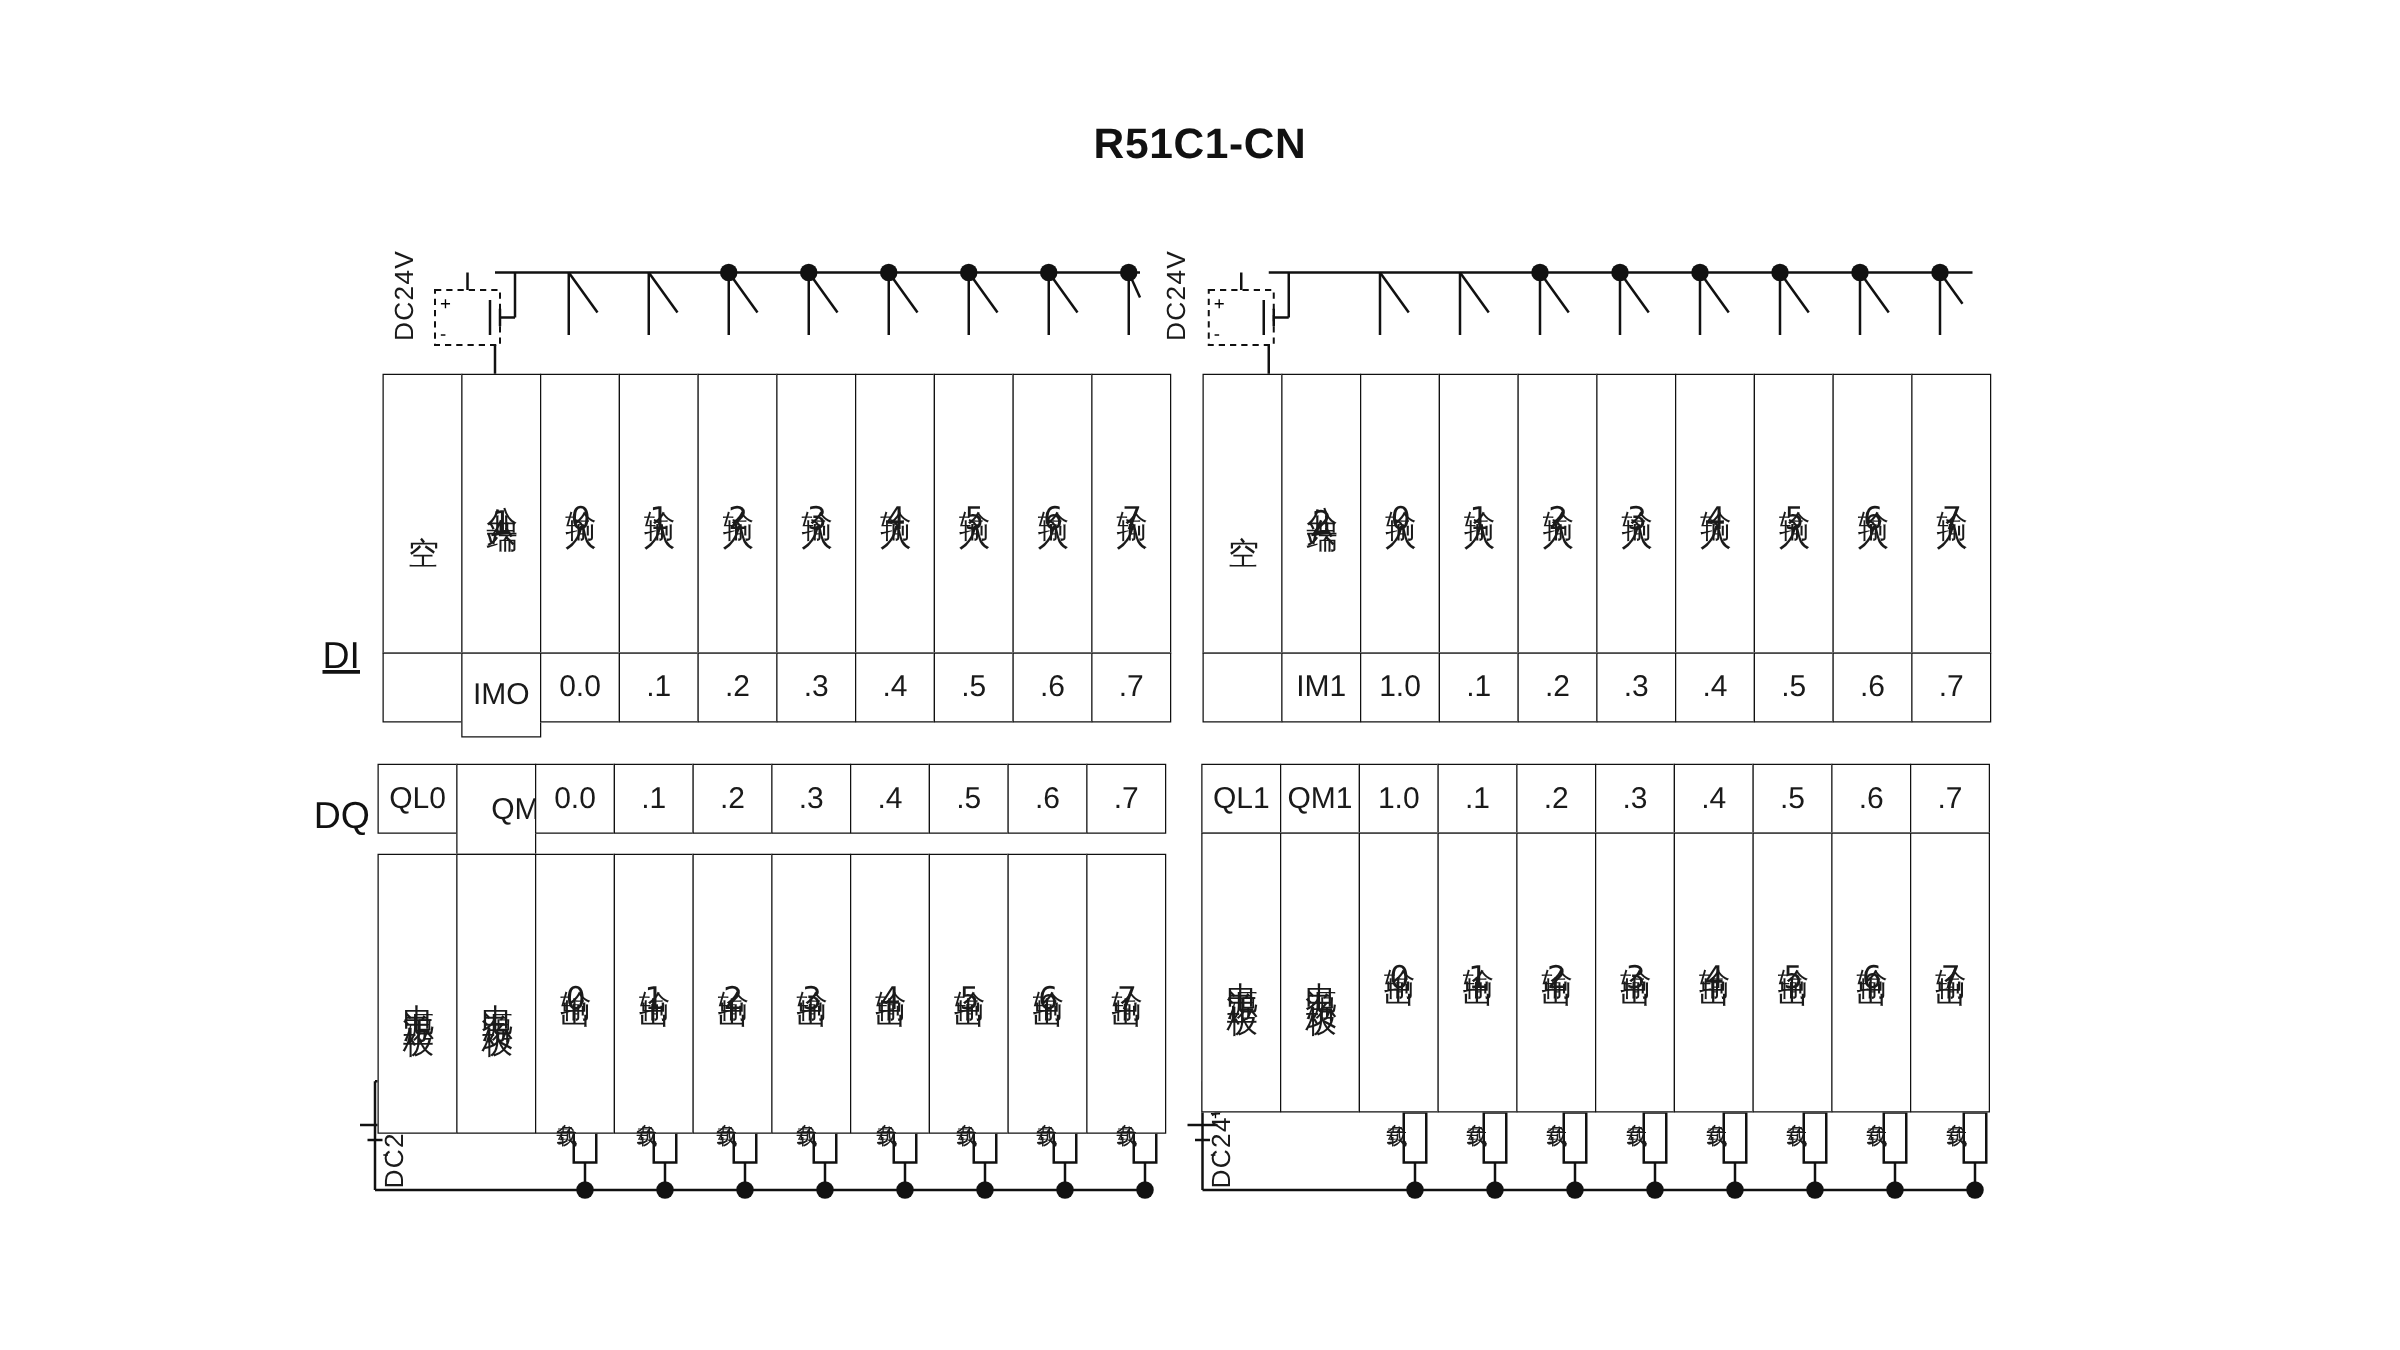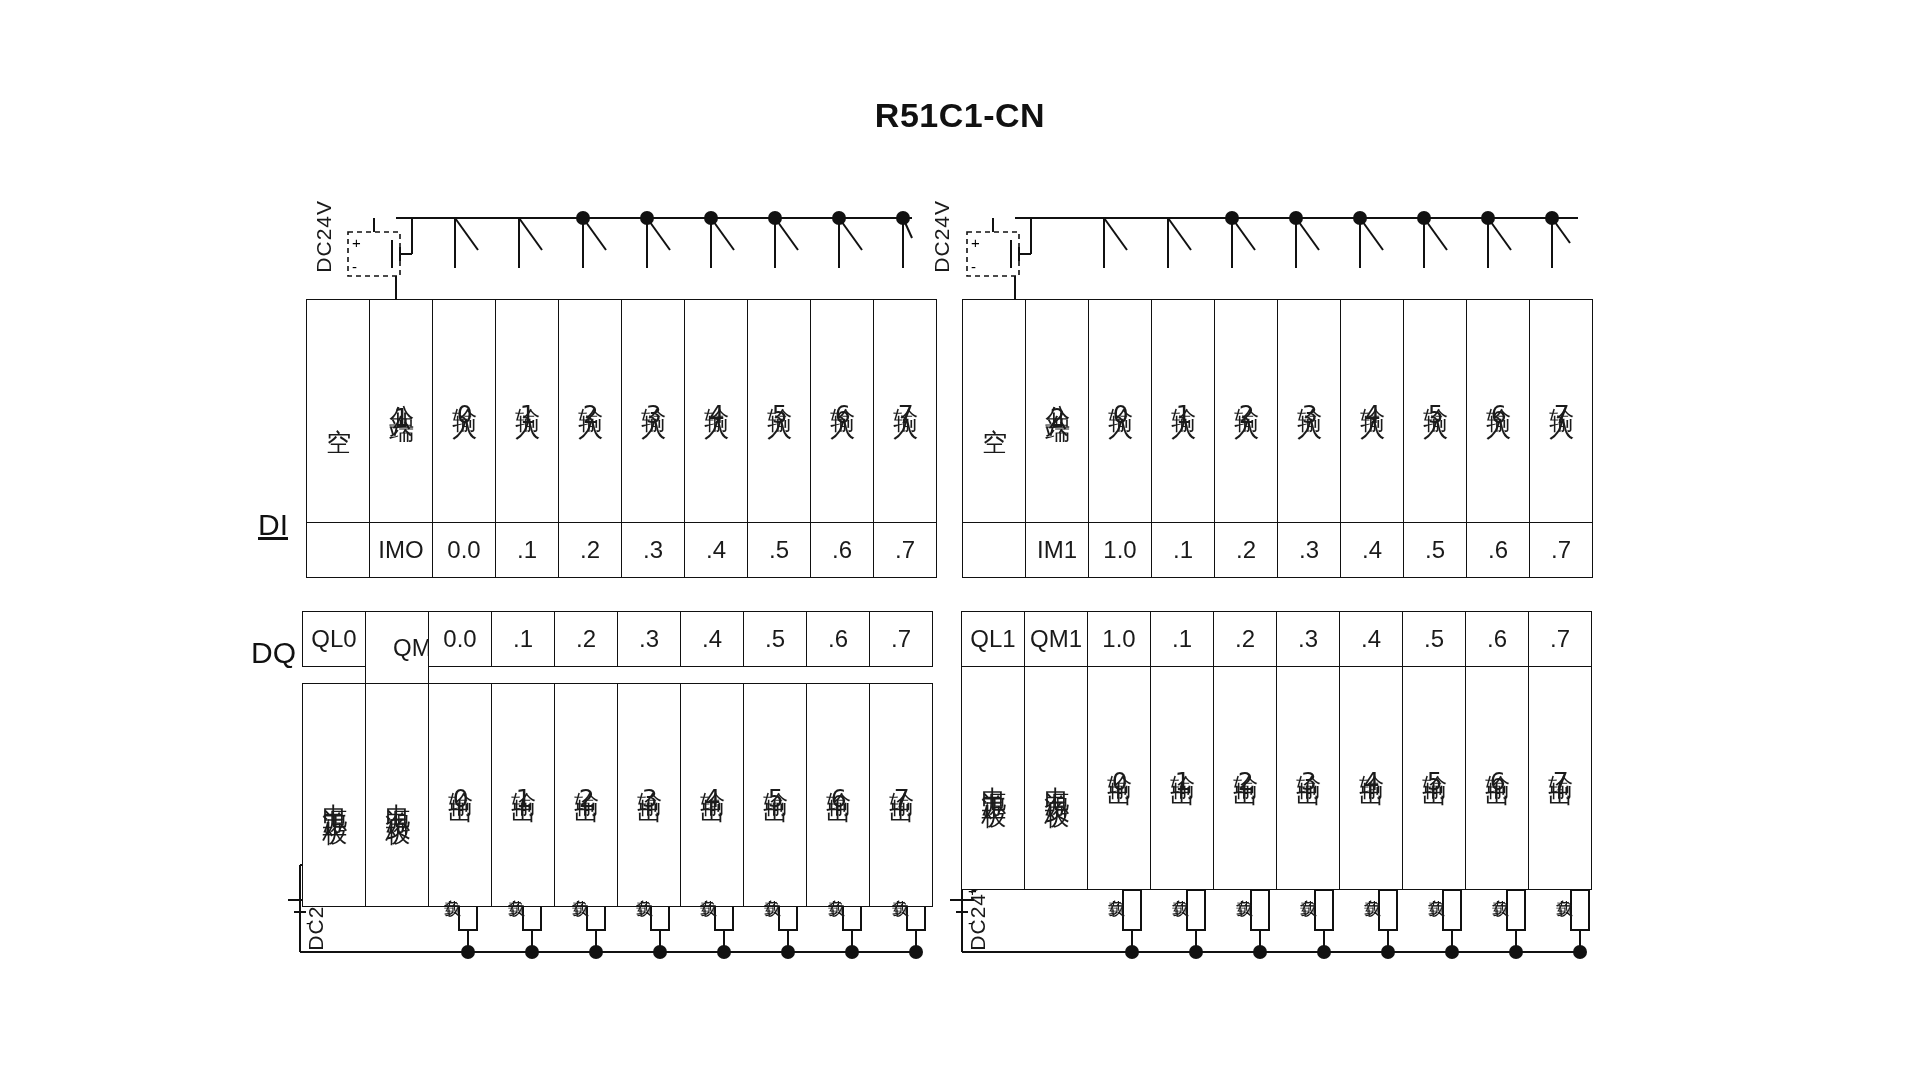--- a/index.html
+++ b/index.html
@@ -290,21 +290,21 @@
         <span class="vtext">输入6</span>
       </div>
       <div class="cell" style="width: 64px; height: 224px;">
         <span class="vtext">输入7</span>
       </div>
     </div>
     <div class="row">
       <div class="cell" style="width: 64px; height: 56px;">
         <span class="htext"></span>
       </div>
-      <div class="cell" style="width: 64px; height: 56px;">
+      <div class="cell" style="width: 64px; height: 68px;">
         <span class="htext">IMO</span>
       </div>
       <div class="cell" style="width: 64px; height: 56px;">
         <span class="htext">0.0</span>
       </div>
       <div class="cell" style="width: 64px; height: 56px;">
         <span class="htext">.1</span>
       </div>
       <div class="cell" style="width: 64px; height: 56px;">
         <span class="htext">.2</span>

